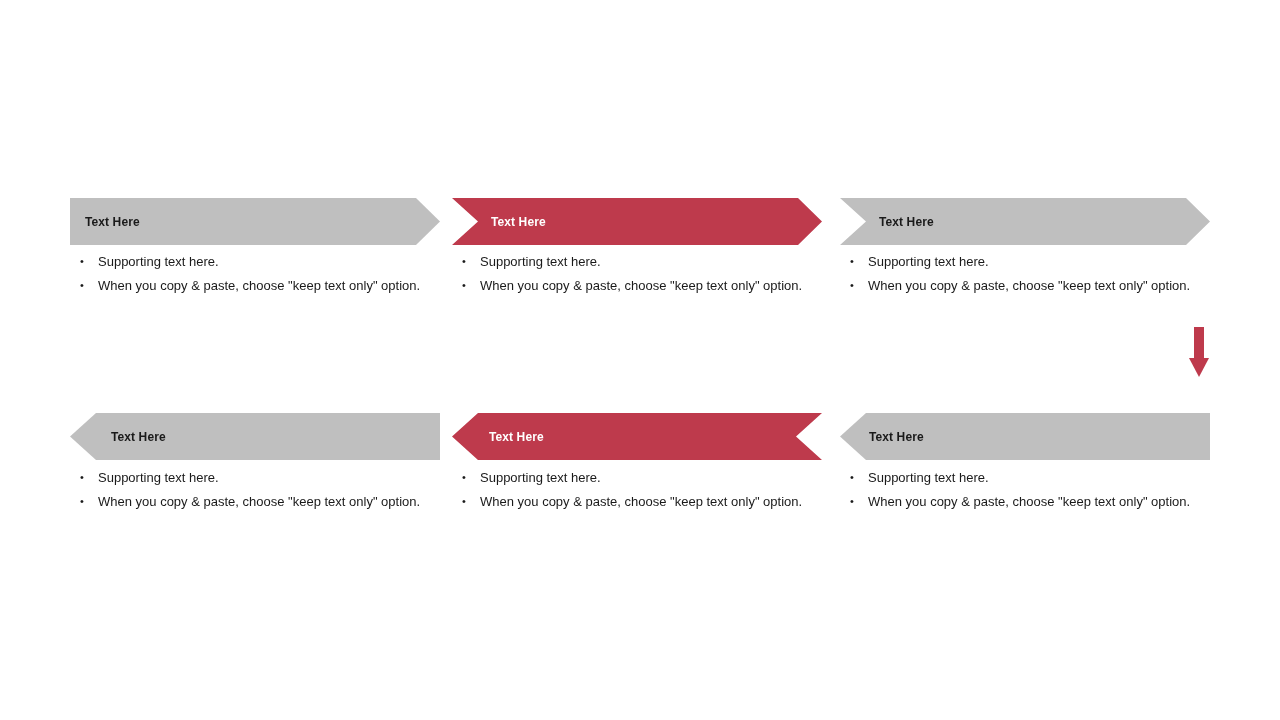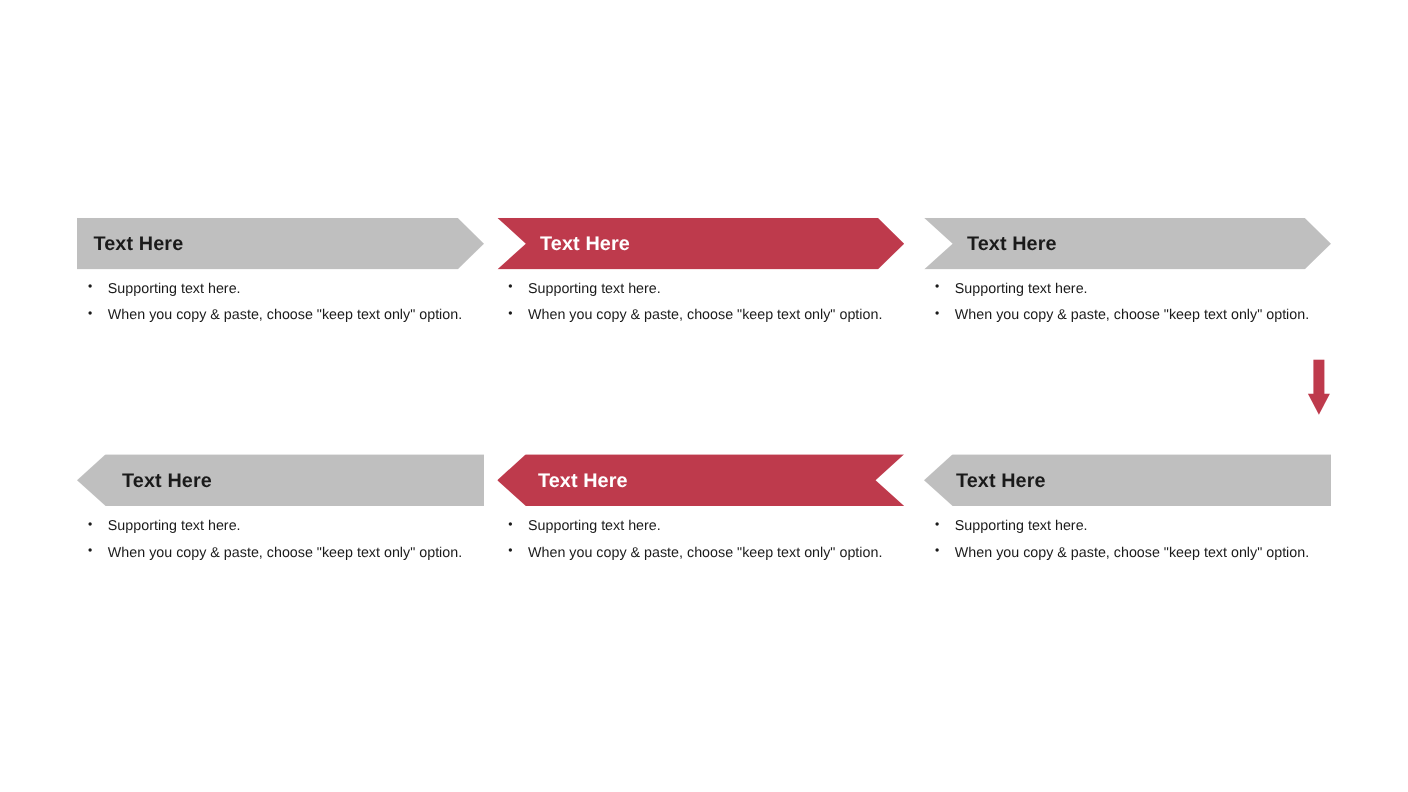--- a/index.html
+++ b/index.html
@@ -39,21 +39,21 @@
   .bar {
     position: absolute;
     top: 0;
     height: 47px;
     box-sizing: border-box;
   }
   .bar-label {
     position: absolute;
     top: 50%;
     transform: translateY(-50%);
-    font-size: 18px;
+    font-size: 12px;
     font-weight: bold;
     letter-spacing: 0.1px;
     white-space: nowrap;
     pointer-events: none;
   }
 
   
   .c-gray { background: #bfbfbf; }
   .c-red  { background: #be3a4c; }
   .t-dark  { color: #1a1a1a; }

